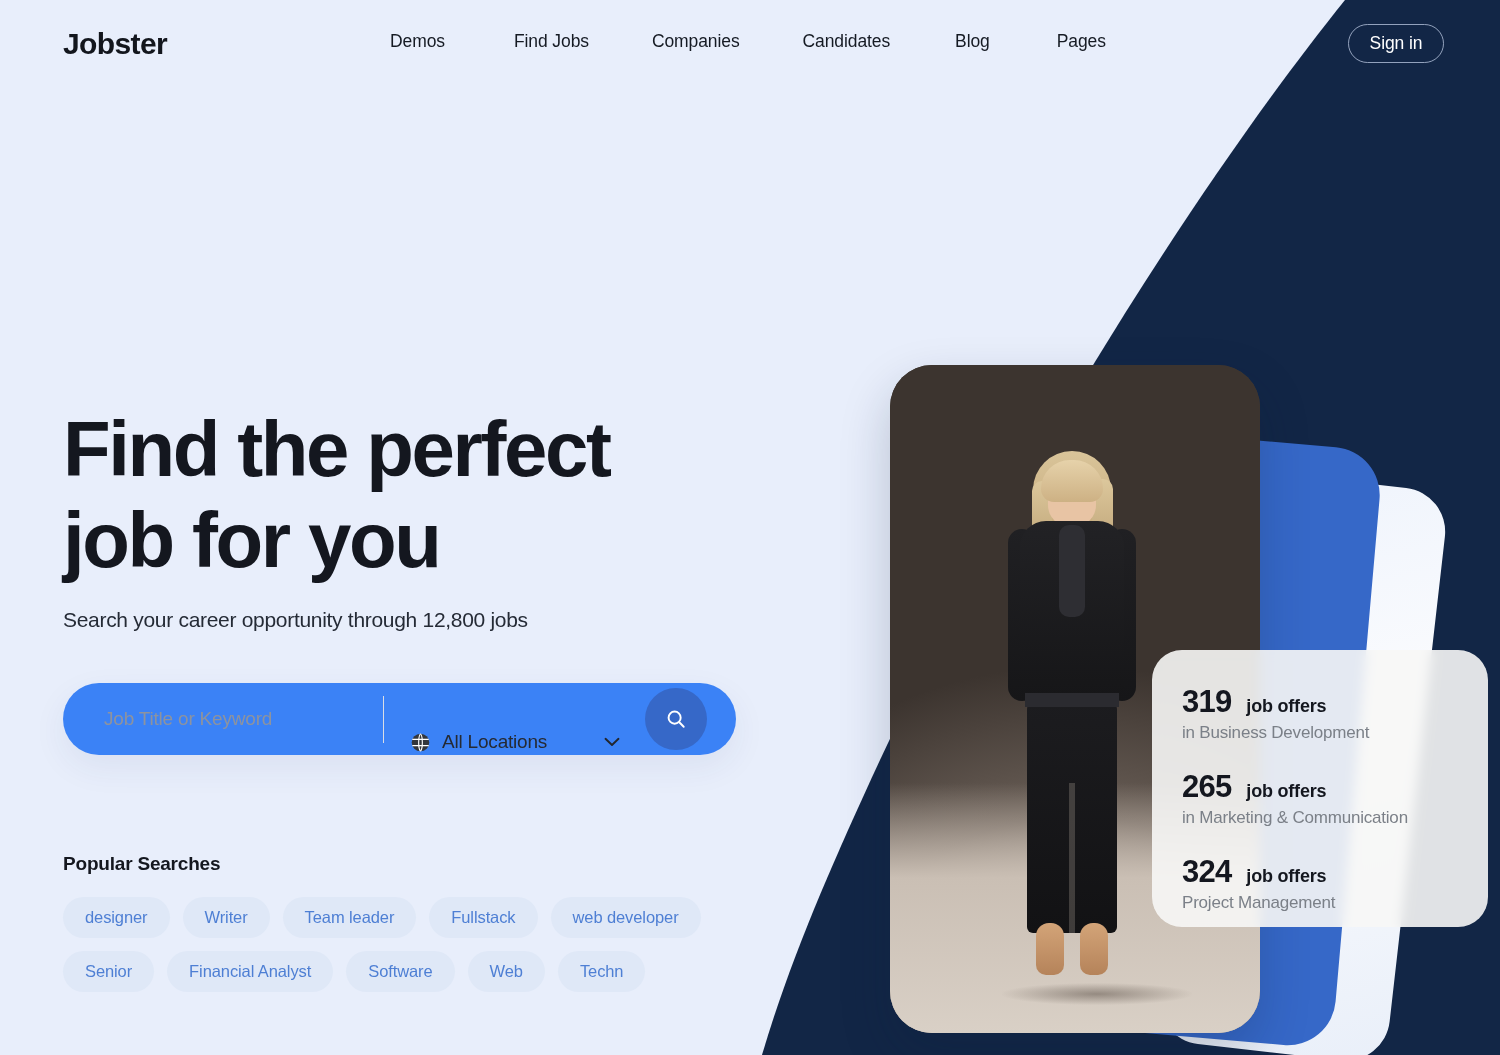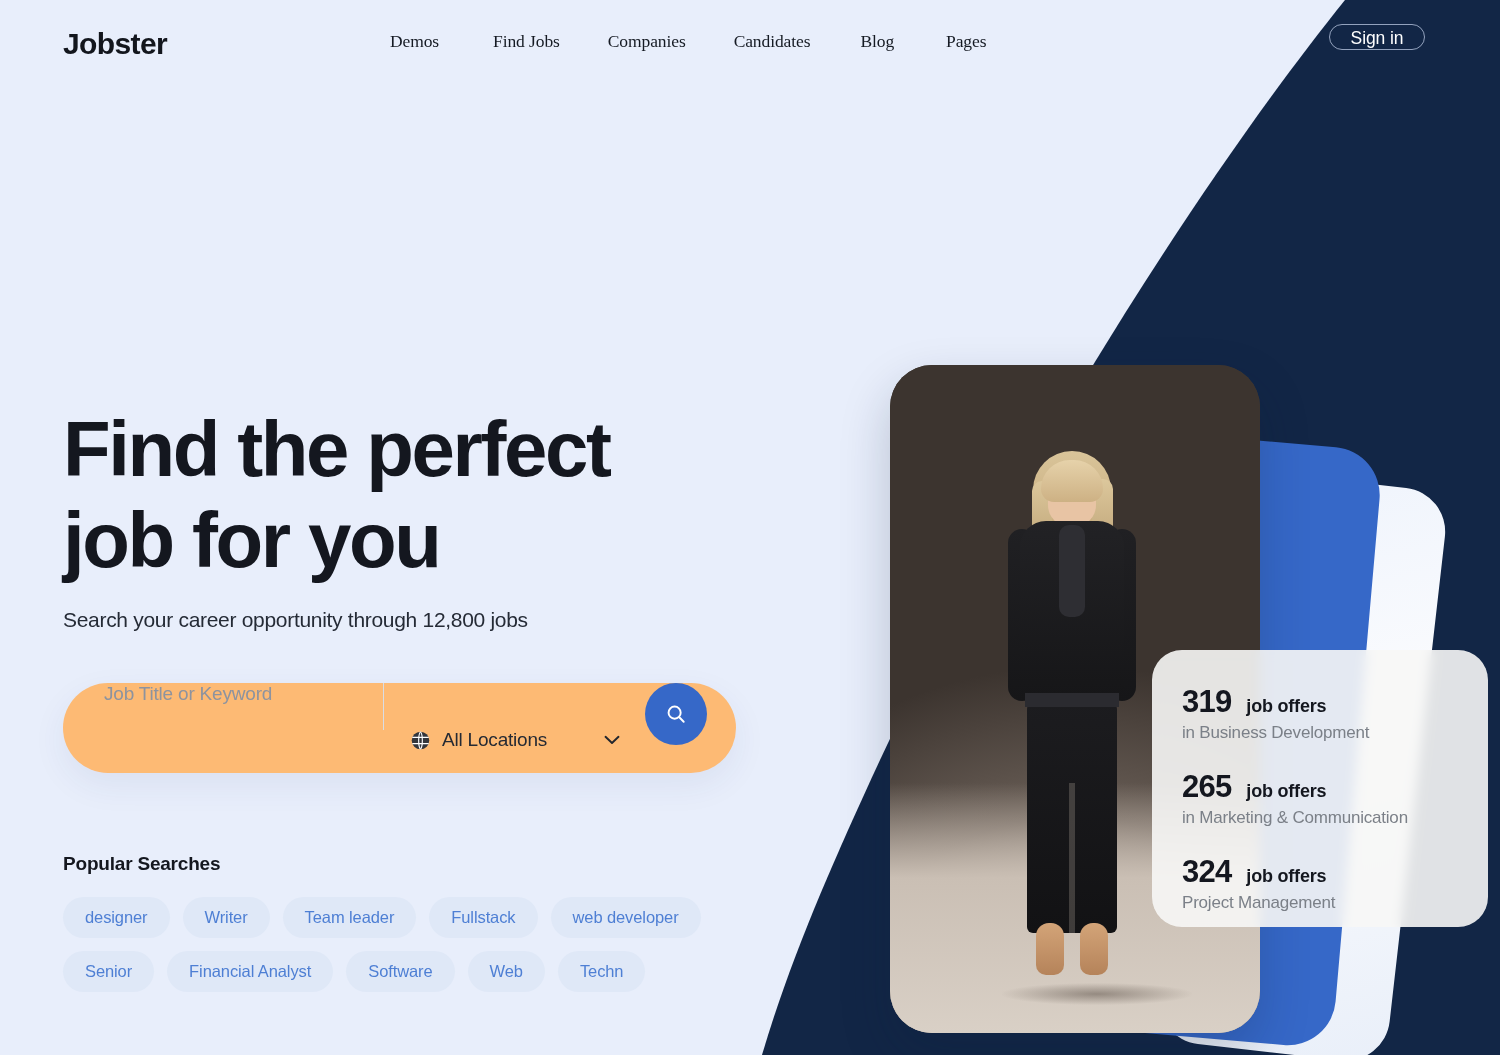--- a/index.html
+++ b/index.html
@@ -38,46 +38,45 @@
     font-size: 30px;
     font-weight: 800;
     letter-spacing: -0.6px;
     color: #13161d;
   }
   .nav {
     position: absolute;
     left: 390px; top: 31px;
     display: flex;
     align-items: center;
-    gap: 0;
-    font-family: Liberation Serif, serif;
+    gap: 15px;
   }
   .nav-item {
     font-size: 17.5px;
     color: #151a23;
     font-weight: 500;
     letter-spacing: -0.1px;
     text-decoration: none;
     white-space: nowrap;
     cursor: pointer;
   }
   .nav-item.n0 { margin-right: 54px; }
   .nav-item.n1 { margin-right: 48px; text-align: right; }
   .nav-item.n2 { margin-right: 48px; }
   .nav-item.n3 { margin-right: 50px; }
   .nav-item.n4 { margin-right: 52px; }
 
   .signin {
     position: absolute;
-    right: 75px; top: 24px;
-    width: 96px; height: 26px;
+    right: 56px; top: 24px;
+    width: 96px; height: 39px;
     border-radius: 20px;
     border: 1px solid rgba(170,185,210,0.85);
     display: flex;
-    align-items: flex-end;
+    align-items: center;
     justify-content: center;
     font-size: 17.5px;
     font-weight: 500;
     cursor: pointer;
     background: transparent;
     z-index: 45;
     overflow: hidden;
   }
   .signin-label {
     position: relative;
@@ -104,25 +103,25 @@
     margin-top: 22px;
     font-size: 21px;
     color: #252b36;
     letter-spacing: -0.3px;
   }
 
   
   .searchbar {
     position: absolute;
     left: 63px; top: 683px;
-    width: 673px; height: 90px;
-    background: #fdba74;
+    width: 673px; height: 72px;
+    background: #3b82f6;
     border-radius: 45px;
     display: flex;
-    align-items: flex-start;
+    align-items: center;
     box-shadow: 0 12px 34px rgba(40,60,110,0.07);
     z-index: 20;
   }
   .search-input {
     border: none;
     outline: none;
     background: transparent;
     font-family: "Liberation Sans", sans-serif;
     font-size: 19px;
     color: #2b303a;

